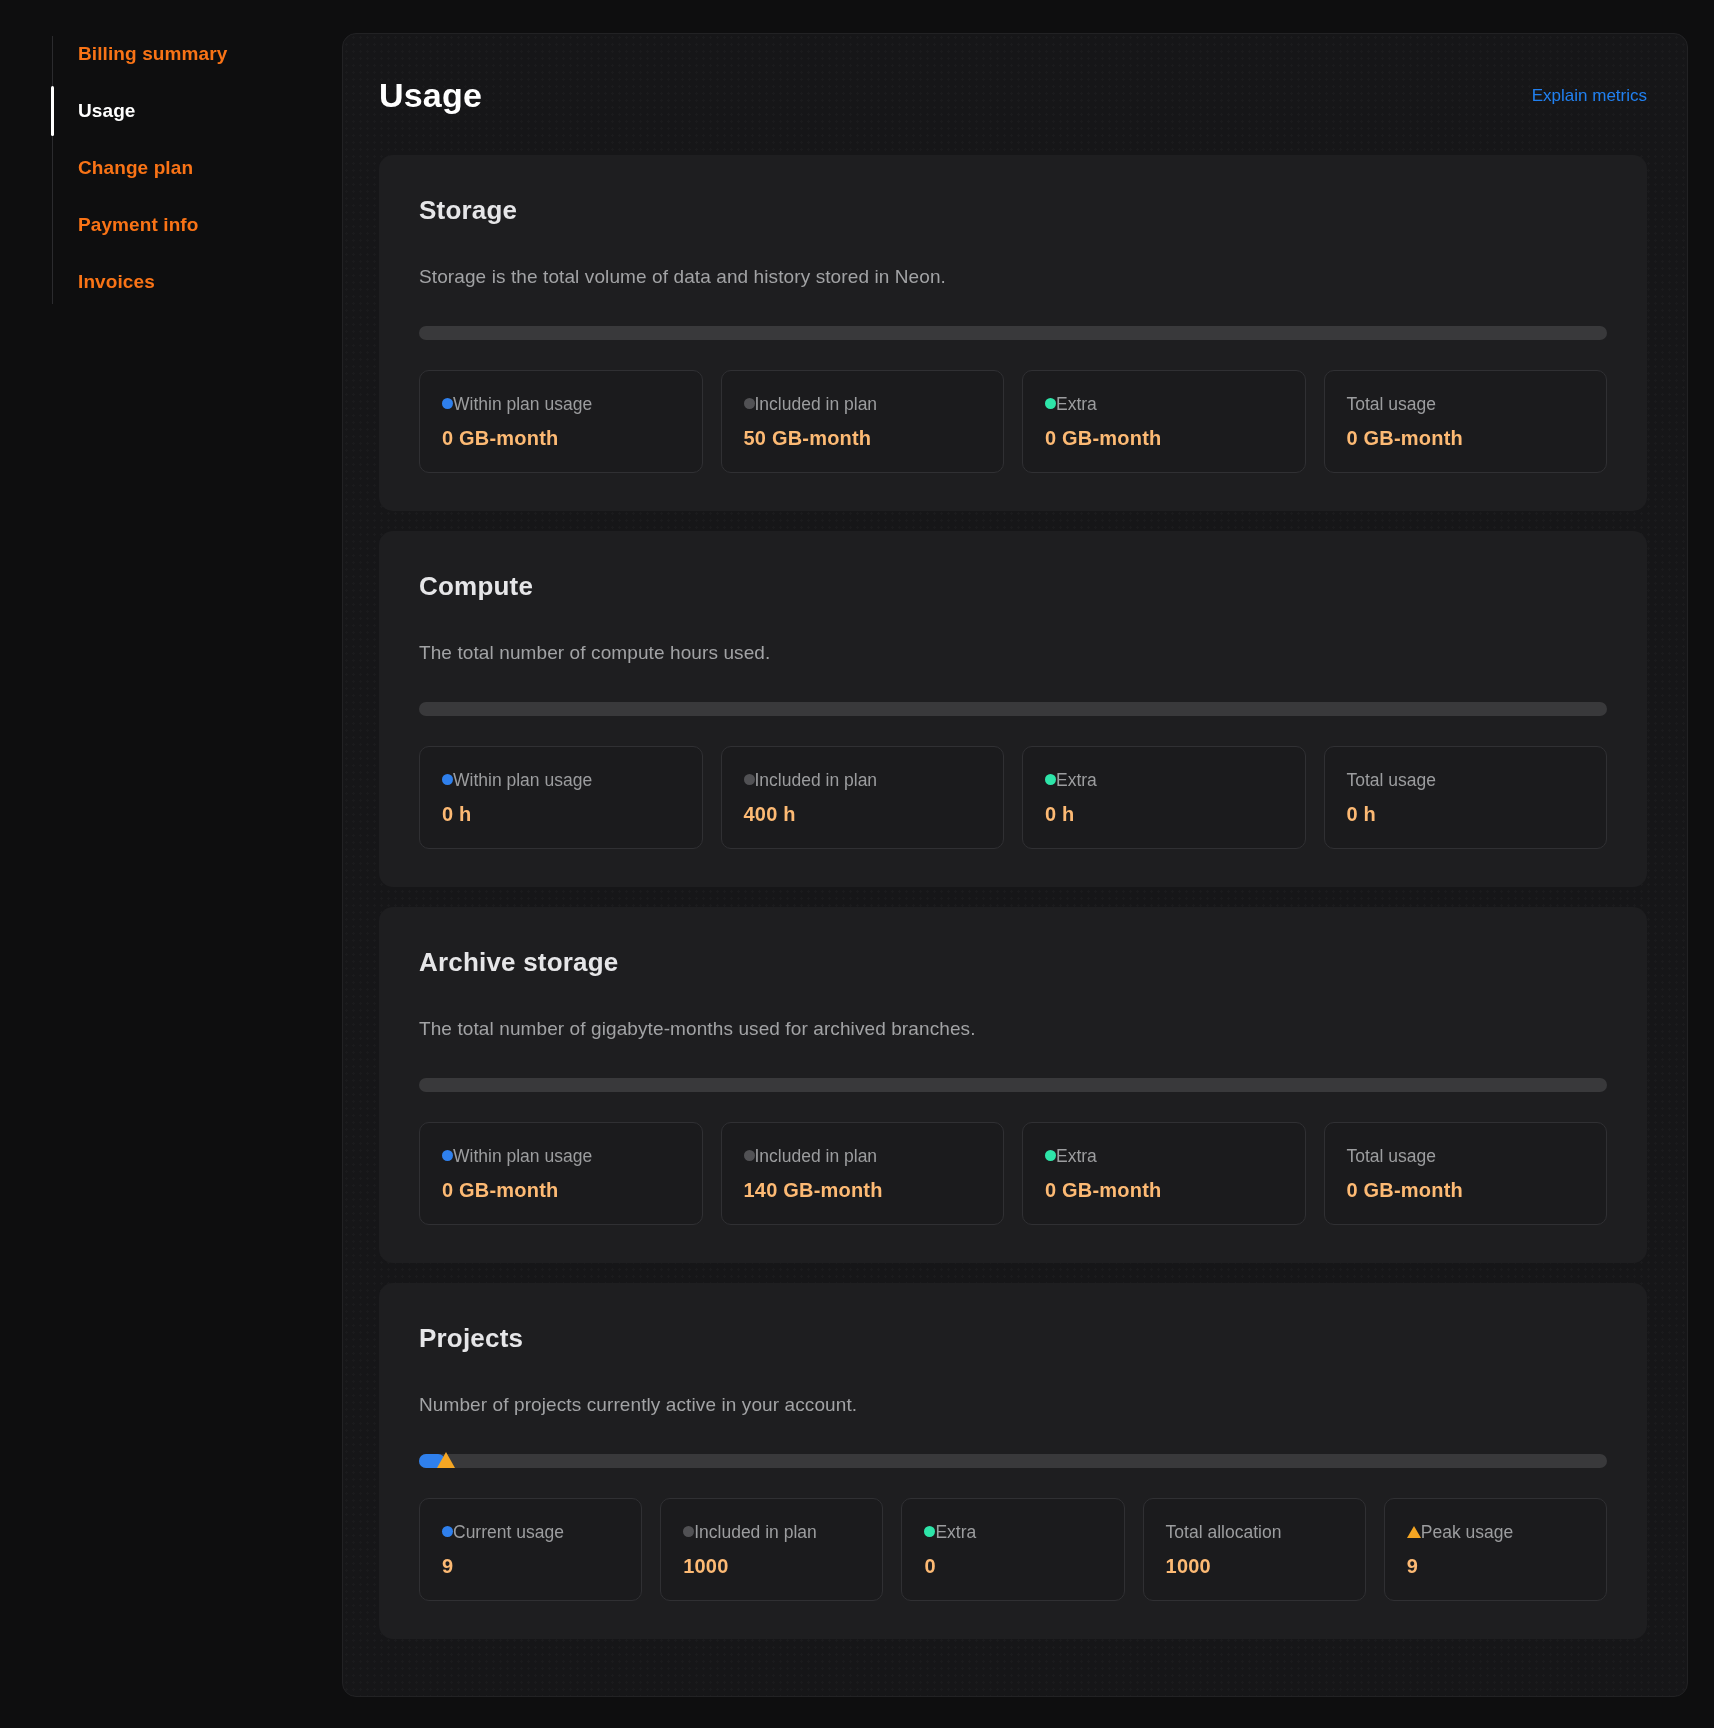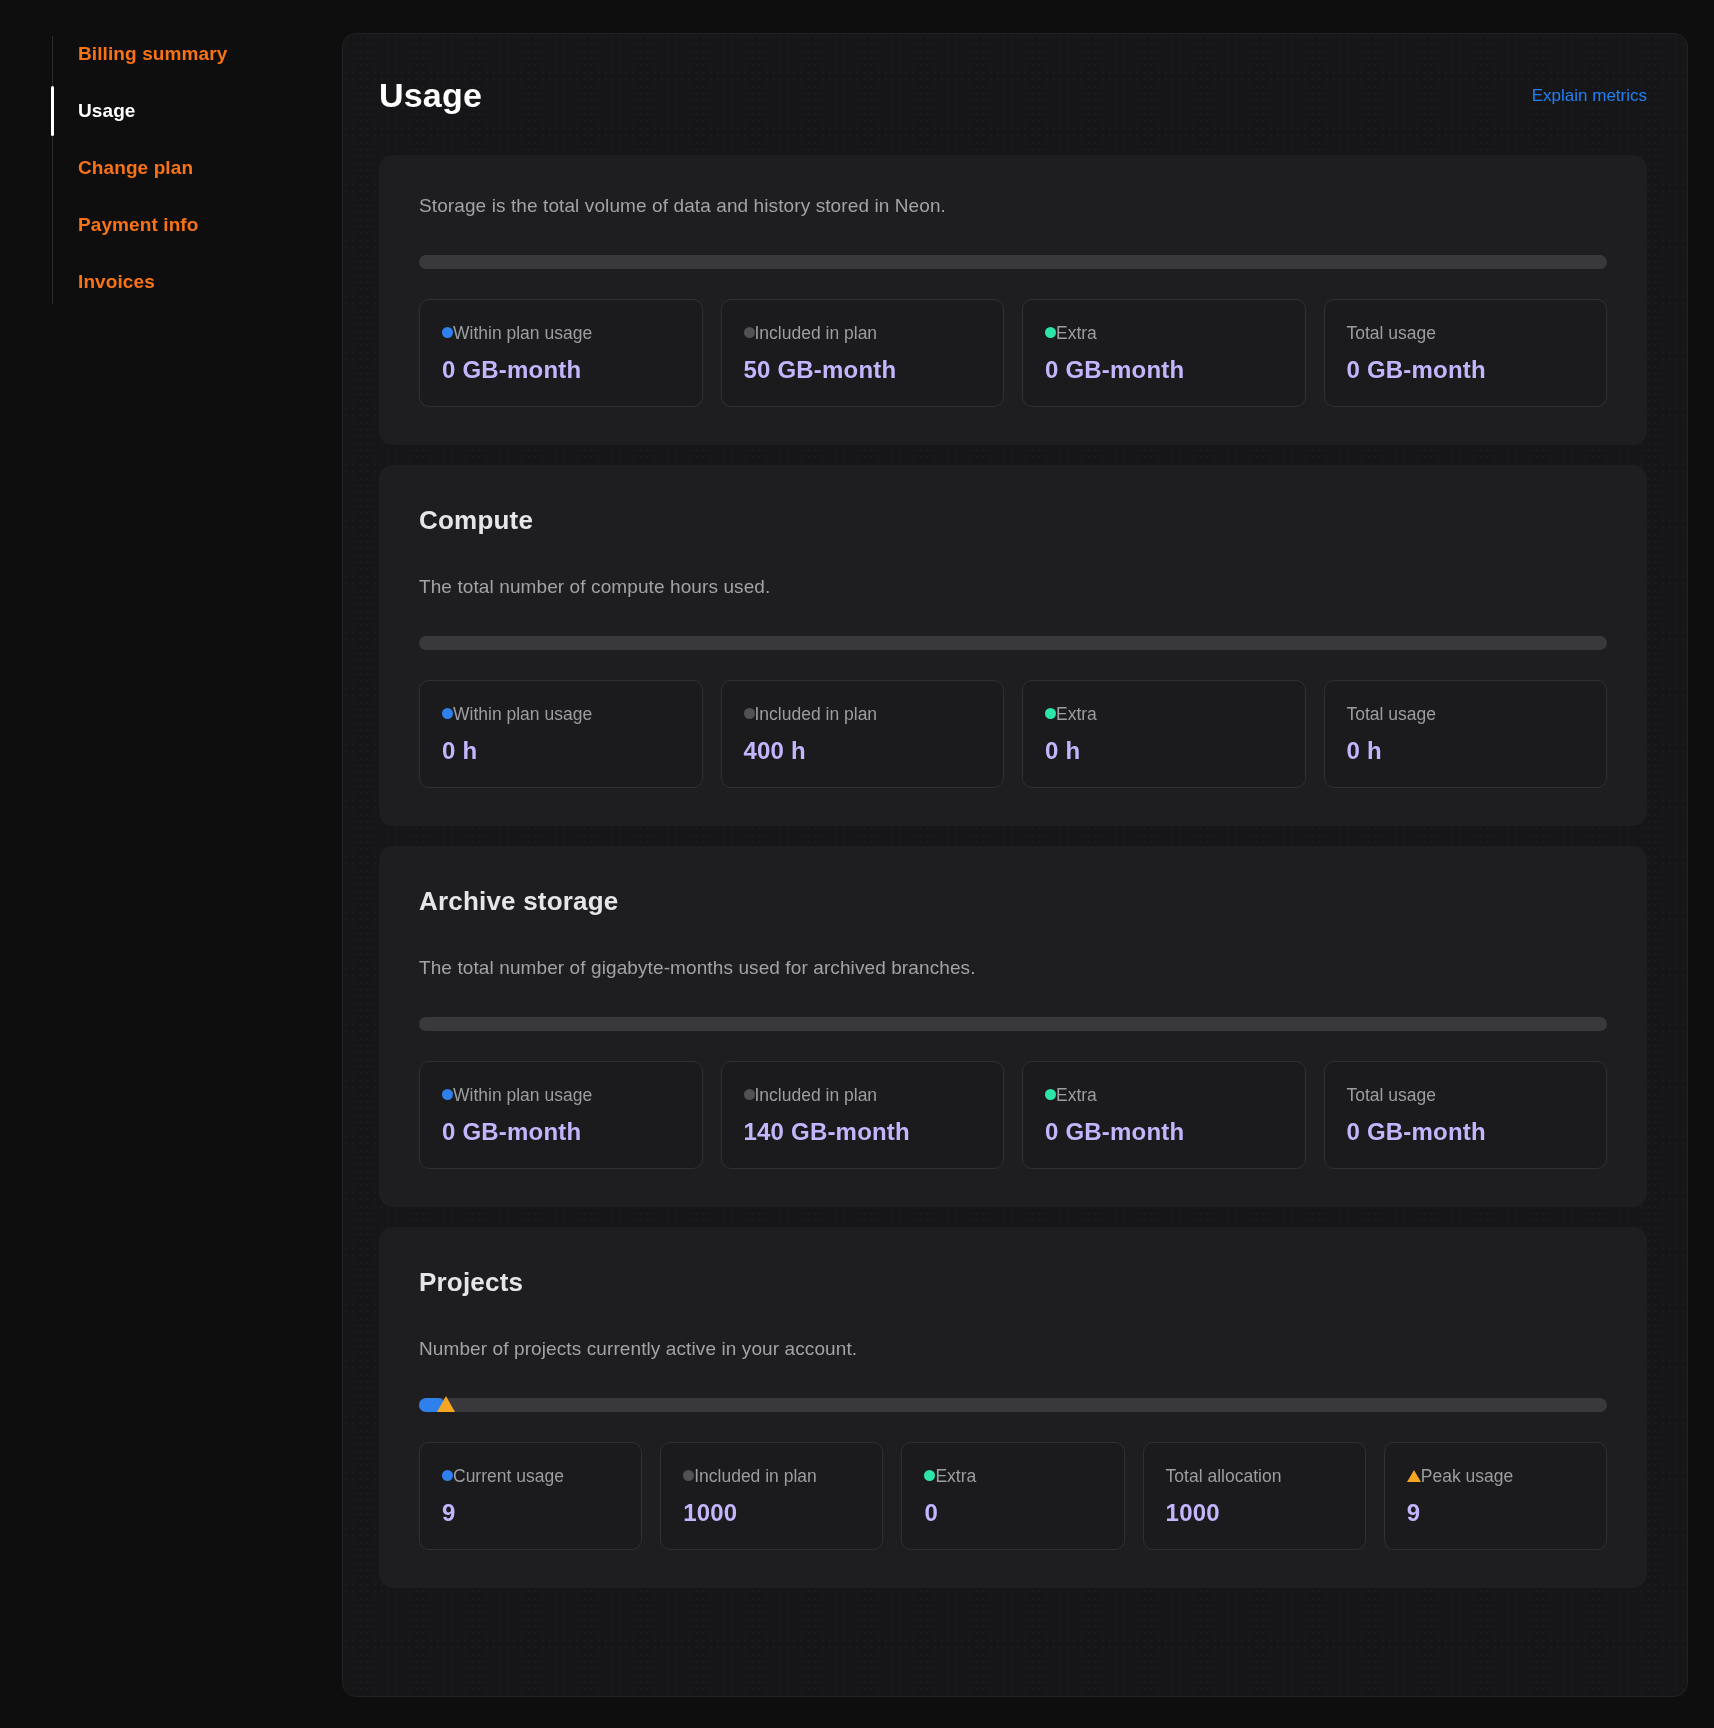--- a/index.html
+++ b/index.html
@@ -160,23 +160,23 @@
   .tri {
     flex: 0 0 auto;
     width: 0; height: 0;
     border-left: 7px solid transparent;
     border-right: 7px solid transparent;
     border-bottom: 12px solid #f5a623;
     margin-top: 7px;
   }
   .stat-value {
     margin-top: 10px;
-    font-size: 24px;
+    font-size: 20px;
     font-weight: 600;
-    color: #c4b5fd;
+    color: #fdba74;
     letter-spacing: 0.2px;
   }
 </style>
 </head>
 <body>
 
 <nav class="sidebar" id="sidebar-nav">
     <div class="side-item">Billing summary</div>
     <div class="side-item active">Usage</div>
     <div class="side-item">Change plan</div>
@@ -184,20 +184,21 @@
     <div class="side-item">Invoices</div>
   </nav>
 
 <main class="panel">
   <div class="panel-header">
     <h1 class="panel-title">Usage</h1>
     <a class="explain-link">Explain metrics</a>
   </div>
   <div id="sections">
       <section class="card">
+        <h2 class="card-title">Storage</h2>
         <p class="card-desc">Storage is the total volume of data and history stored in Neon.</p>
         <div class="track"></div>
         <div class="stats cols-4">
           <div class="stat-box">
             <div class="stat-label">
               <span class="dot dot-blue"></span>
               <span class="label-text">Within plan usage</span>
             </div>
             <div class="stat-value">0 GB-month</div>
           </div>

